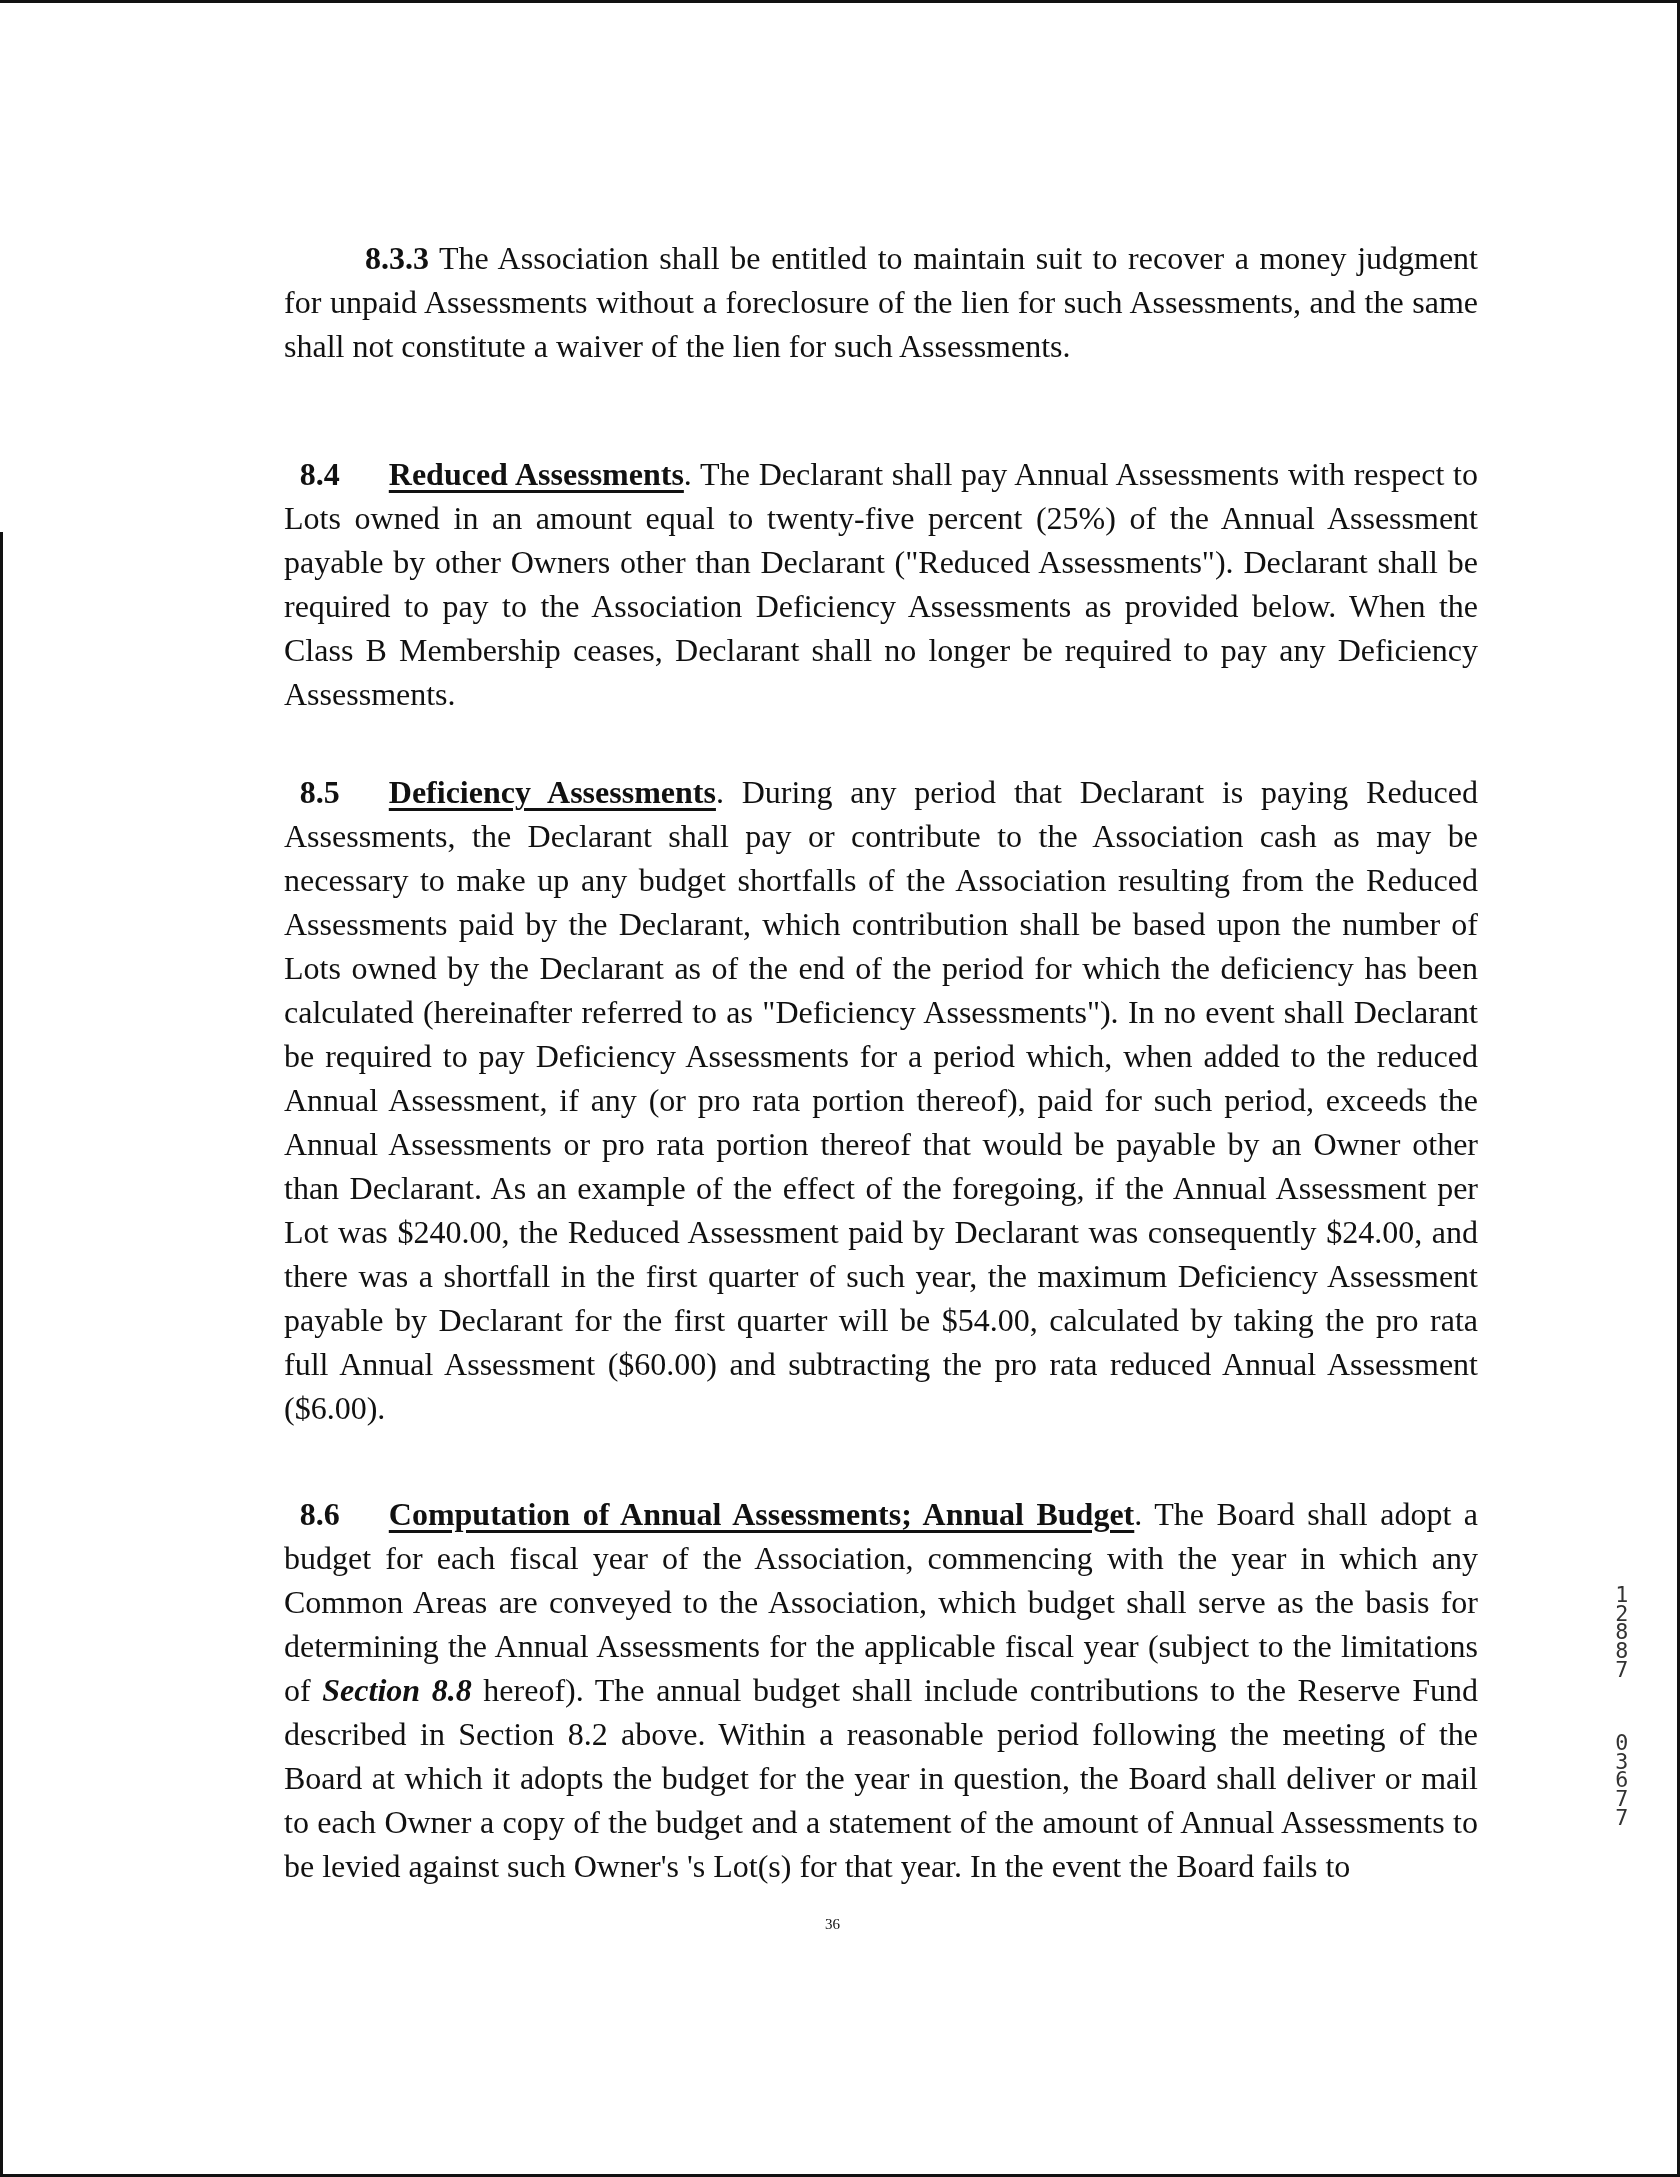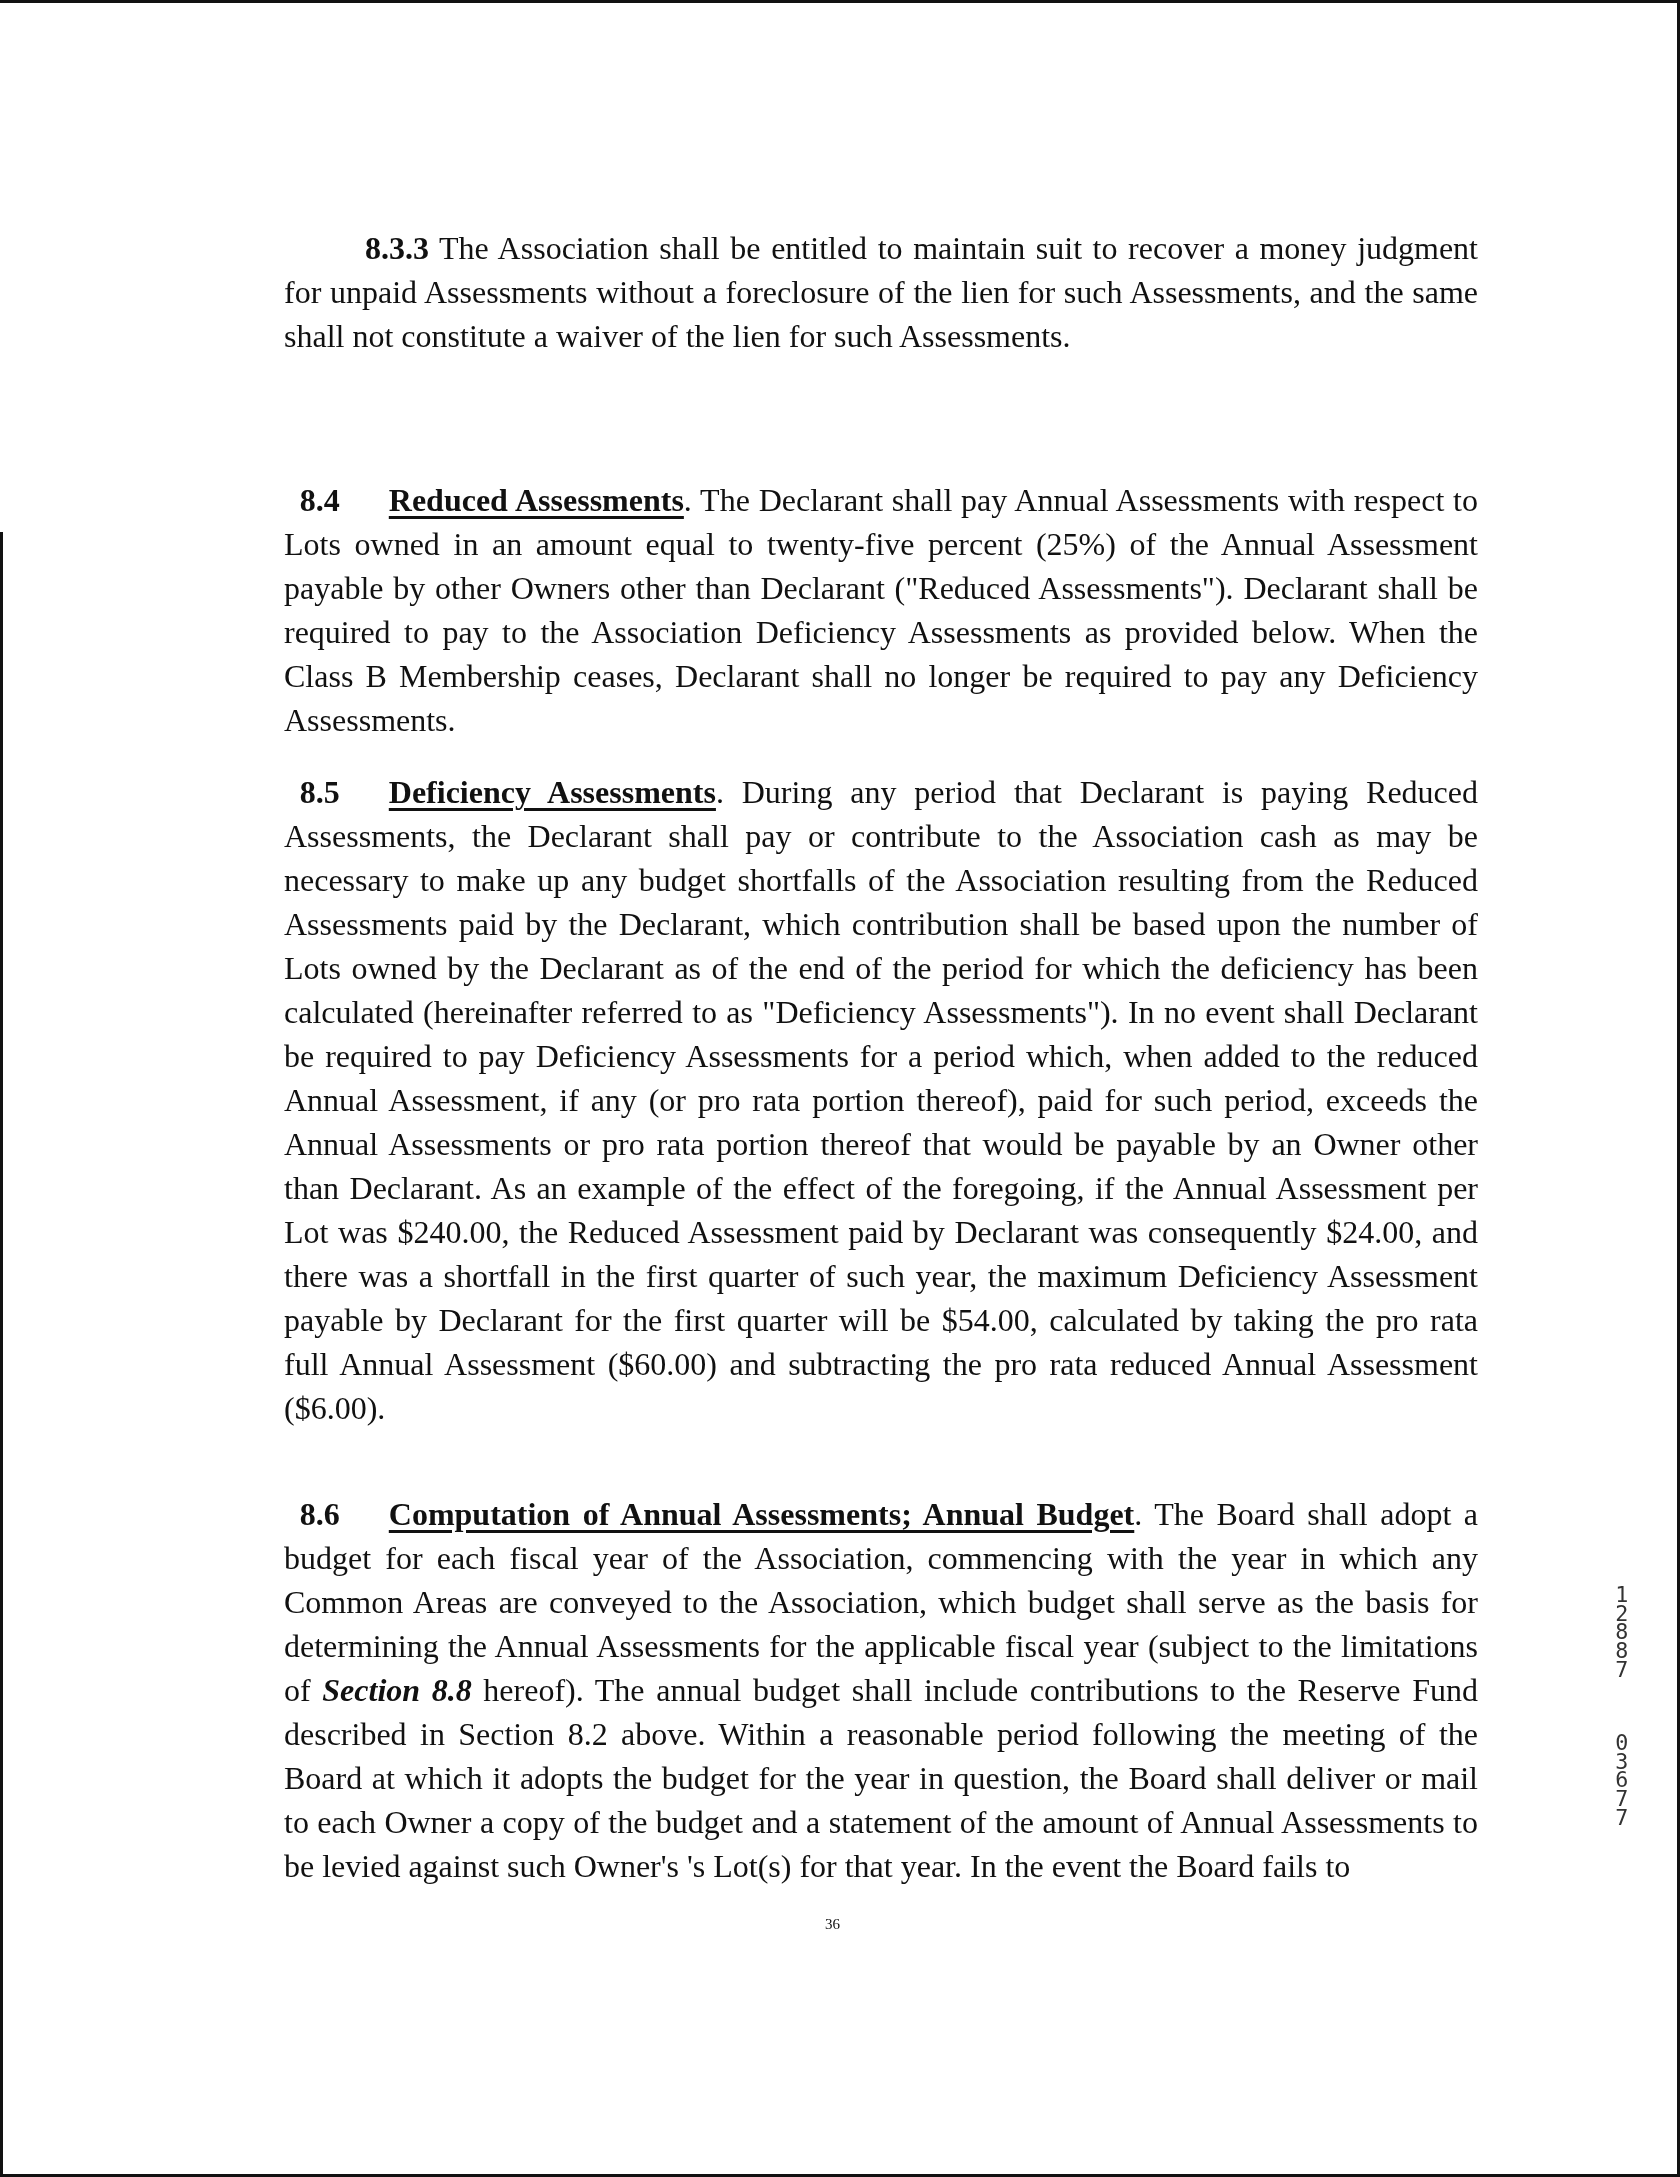--- a/index.html
+++ b/index.html
@@ -12,22 +12,22 @@
 
   .para { position: absolute; left: 284px; width: 1194px; font-size: 32px; line-height: 44px;
           text-align: justify; margin: 0; }
   .para .num { font-weight: bold; }
   .indent-sub { display: inline-block; width: 81px; }
   .indent-sec { display: inline-block; width: 15.8px; }
   .sec-gap { display: inline-block; width: 49px; }
   .heading { font-weight: bold; text-decoration: underline; text-decoration-thickness: 3px; text-underline-offset: 4.9px; }
   .italic-bold { font-style: italic; font-weight: bold; }
 
-  #p-833 { top: 226px; }
-  #p-84  { top: 478px; }
+  #p-833 { top: 236px; }
+  #p-84  { top: 452px; }
   #p-85  { top: 770px; }
   #p-86  { top: 1492px; }
 
   .page-number { position: absolute; left: 825px; top: 1916px; font-size: 15px; }
 
   .stamp { position: absolute; left: 1608px; width: 27.6px; font-family: "DejaVu Sans Mono", monospace;
            font-size: 21.7px; line-height: 18.7px; color: #333; text-align: center; }
   .stamp span { display: block; }
   #stamp-1 { top: 1586px; }
   #stamp-2 { top: 1734px; }

